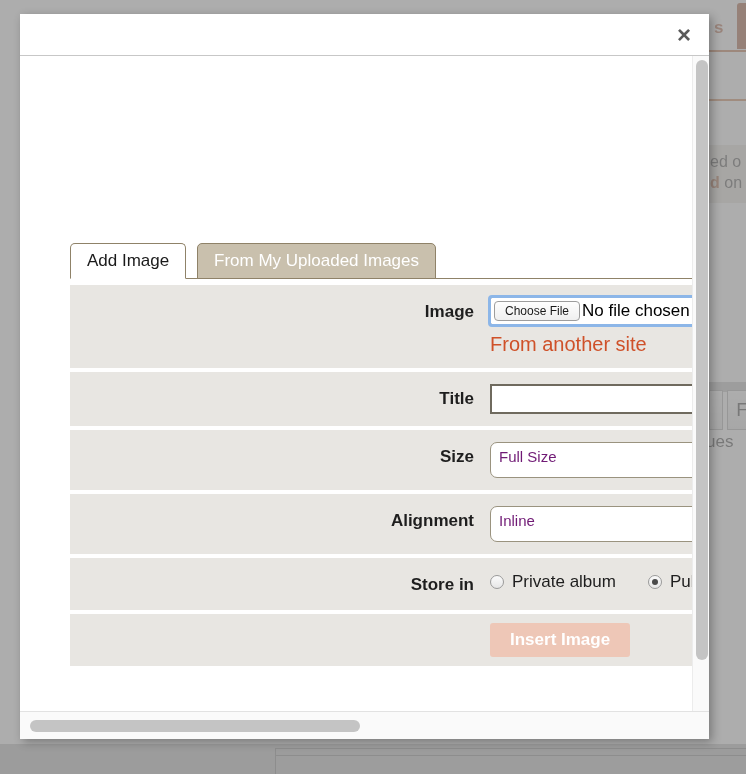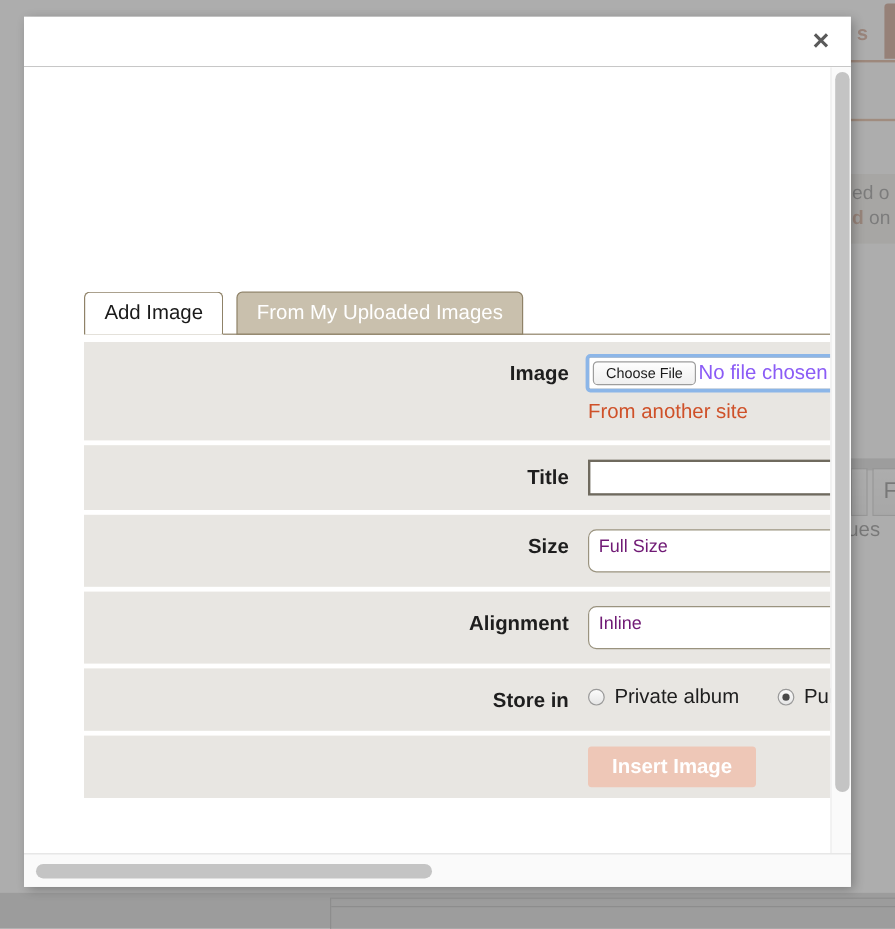--- a/index.html
+++ b/index.html
@@ -308,29 +308,29 @@
     border: 1px solid #9d9d9d;
     border-radius: 4px;
     font-size: 12px;
     color: #1a1a1a;
     padding: 2px 10px;
     white-space: nowrap;
     cursor: pointer;
   }
   .file-status {
     font-size: 17px;
-    color: #8b5cf6;
+    color: #000000;
     margin-left: 2px;
     white-space: nowrap;
   }
 
   .from-site-link {
     display: inline-block;
     margin-top: 8px;
-    font-size: 17px;
+    font-size: 20px;
     color: #cf5129;
     cursor: pointer;
     white-space: nowrap;
   }
 
   .text-input {
     width: 262px;
     height: 30px;
     border: 2px solid #6f6a5e;
     background: #ffffff;

